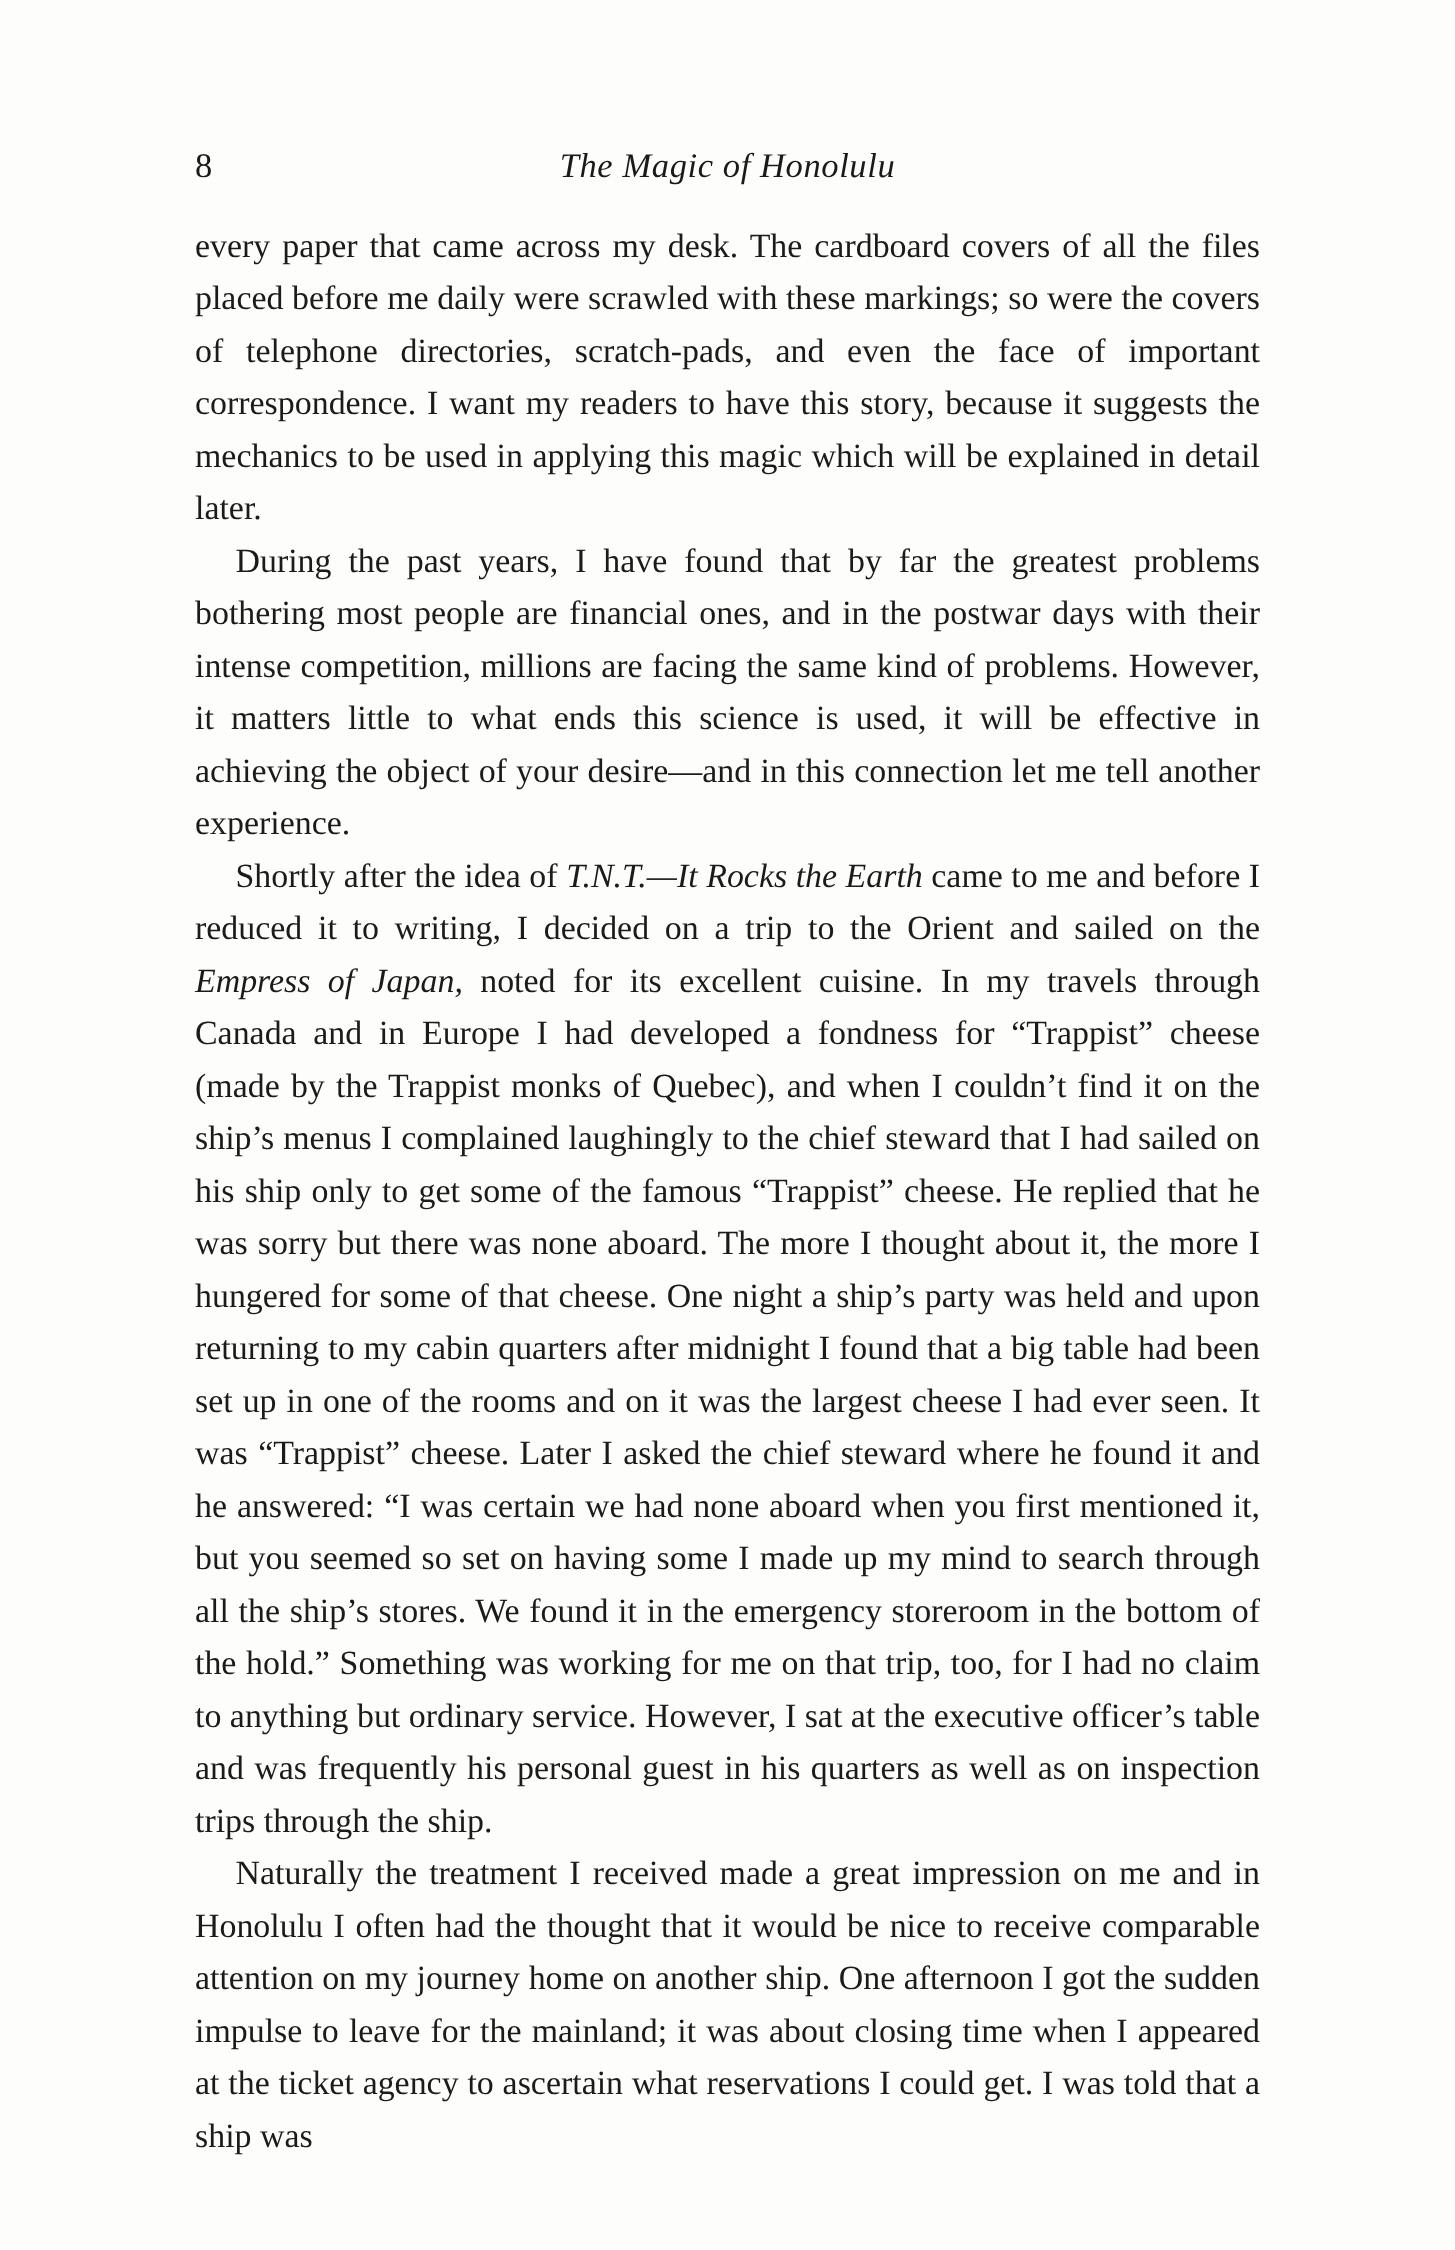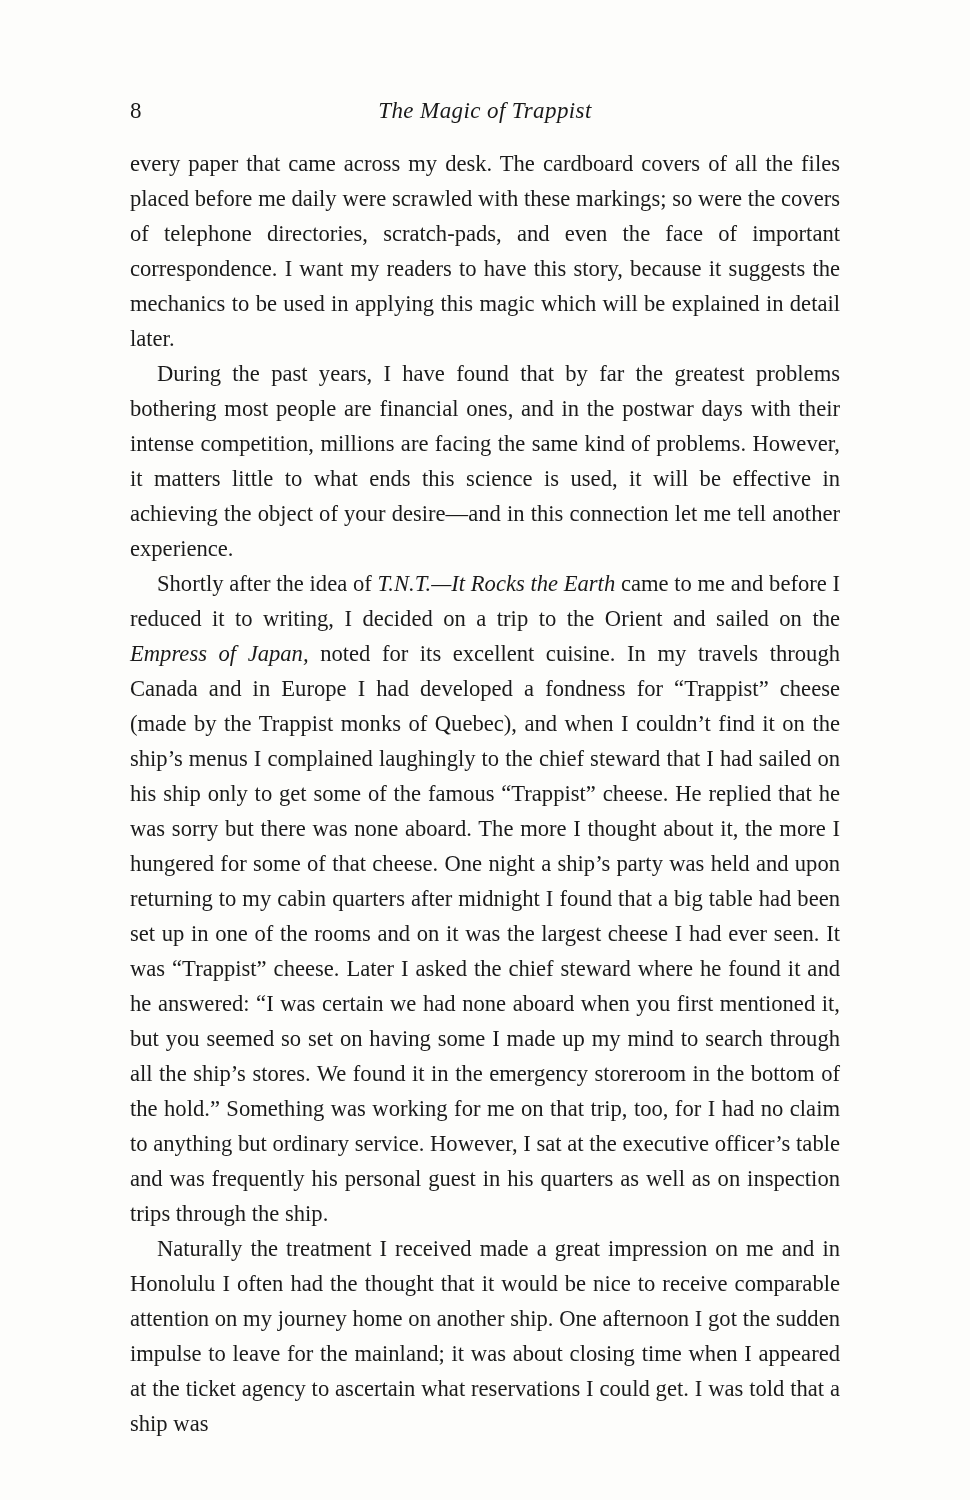--- a/index.html
+++ b/index.html
@@ -63,21 +63,21 @@
   .body-text i {
   }
 </style>
 </head>
 <body>
 
 <div class="page">
 
   <div class="header">
     <span class="folio">8</span>
-    <span class="running-title">The Magic of Trappist</span>
+    <span class="running-title">The Magic of Honolulu</span>
   </div>
 
   <div class="body-text">
     <p>every paper that came across my desk. The cardboard covers of all the files placed before me daily were scrawled with these markings; so were the covers of telephone directories, scratch-pads, and even the face of important correspondence. I want my readers to have this story, because it suggests the mechanics to be used in applying this magic which will be explained in detail later.</p>
     <p class="indent">During the past years, I have found that by far the greatest problems bothering most people are financial ones, and in the postwar days with their intense competition, millions are facing the same kind of problems. However, it matters little to what ends this science is used, it will be effective in achieving the object of your desire—and in this connection let me tell another experience.</p>
     <p class="indent" id="para-segmented"><span>Shortly after the idea of </span><i>T.N.T.—It Rocks the Earth</i><span> came to me and before I reduced it to writing, I decided on a trip to the Orient and sailed on the </span><i>Empress of Japan,</i><span> noted for its excellent cuisine. In my travels through Canada and in Europe I had developed a fondness for “Trappist” cheese (made by the Trappist monks of Quebec), and when I couldn’t find it on the ship’s menus I complained laughingly to the chief steward that I had sailed on his ship only to get some of the famous “Trappist” cheese. He replied that he was sorry but there was none aboard. The more I thought about it, the more I hungered for some of that cheese. One night a ship’s party was held and upon returning to my cabin quarters after midnight I found that a big table had been set up in one of the rooms and on it was the largest cheese I had ever seen. It was “Trappist” cheese. Later I asked the chief steward where he found it and he answered: “I was certain we had none aboard when you first mentioned it, but you seemed so set on having some I made up my mind to search through all the ship’s stores. We found it in the emergency storeroom in the bottom of the hold.” Something was working for me on that trip, too, for I had no claim to anything but ordinary service. However, I sat at the executive officer’s table and was frequently his personal guest in his quarters as well as on inspection trips through the ship.</span></p>
     <p class="indent">Naturally the treatment I received made a great impression on me and in Honolulu I often had the thought that it would be nice to receive comparable attention on my journey home on another ship. One afternoon I got the sudden impulse to leave for the mainland; it was about closing time when I appeared at the ticket agency to ascertain what reservations I could get. I was told that a ship was</p>
   </div>
 
 </div>

